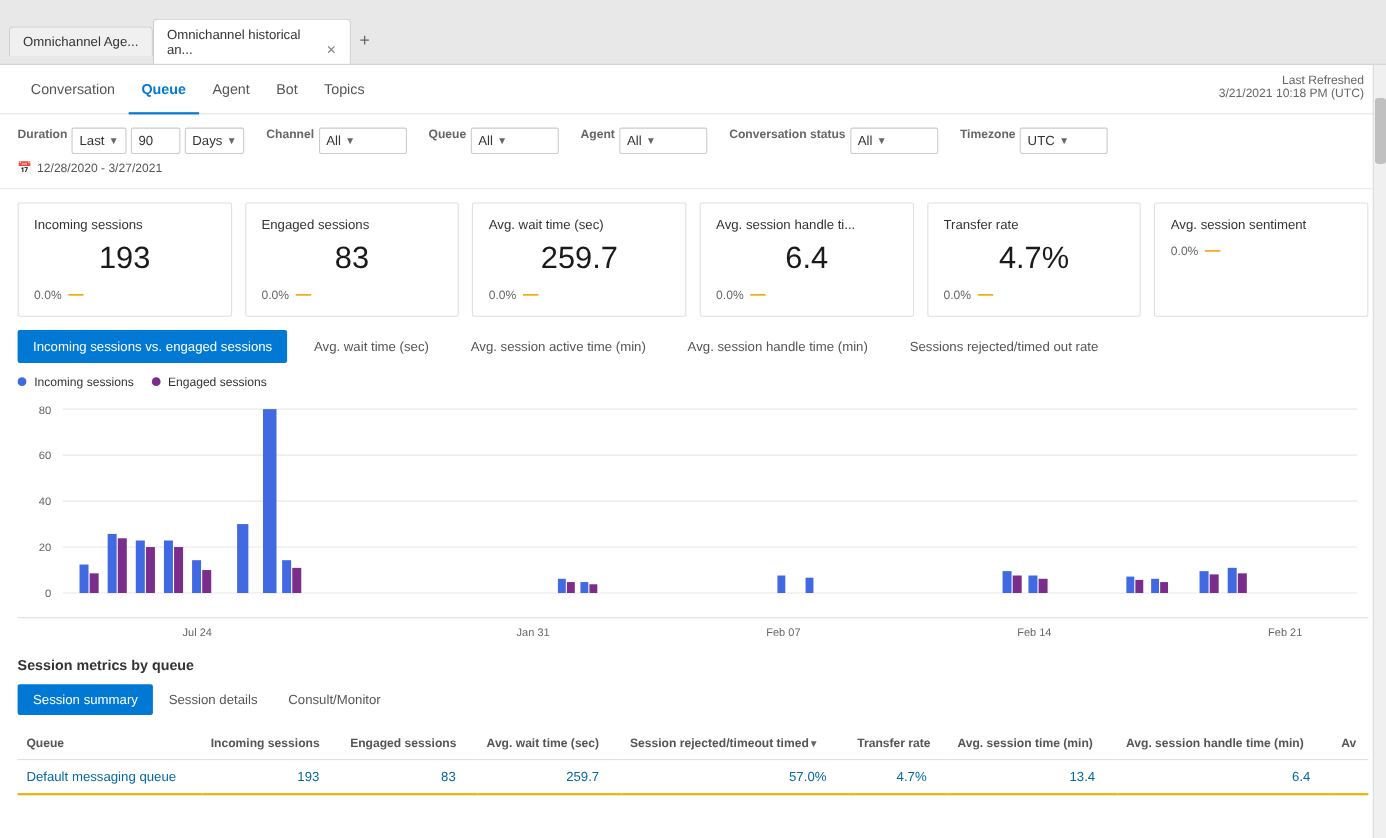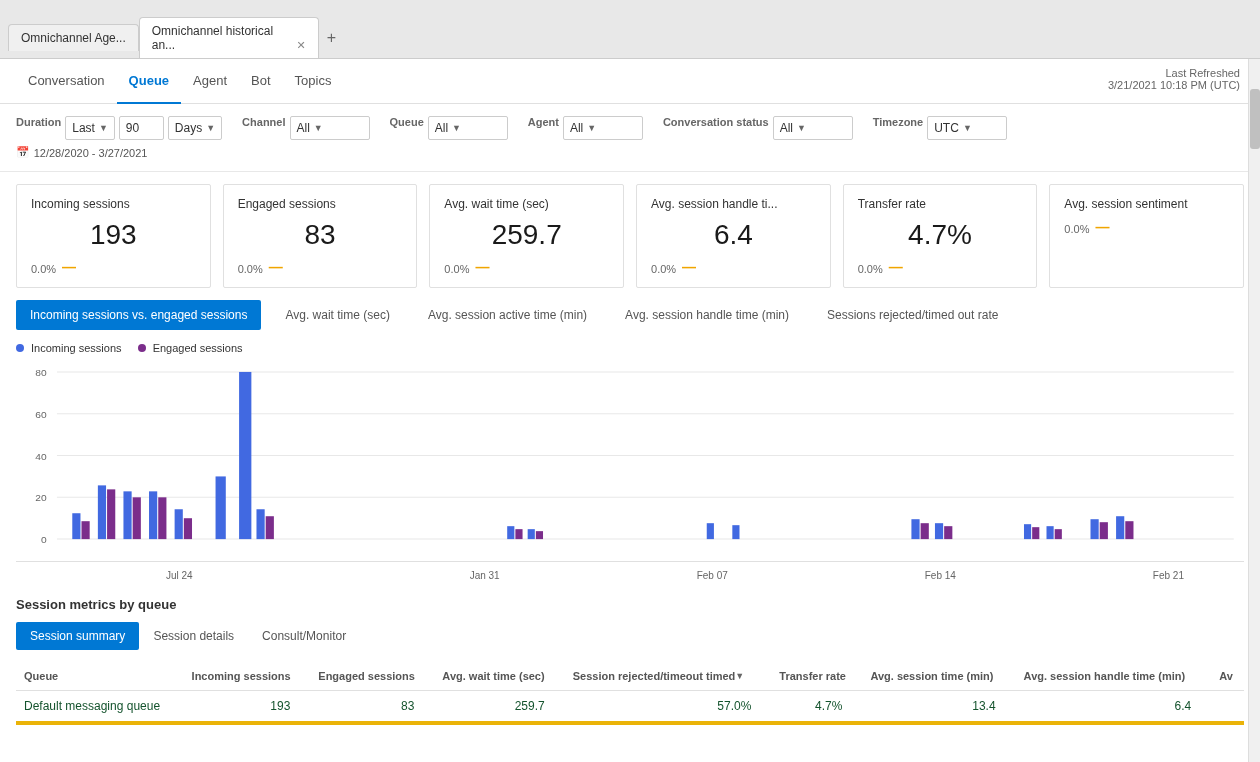--- a/index.html
+++ b/index.html
@@ -61,21 +61,21 @@
     .chart-labels { display: flex; justify-content: space-between; padding: 4px 0; font-size: 10px; color: #666; }
 
     
     .table-section { padding: 12px 16px; }
     .table-title { font-size: 13px; font-weight: 600; margin-bottom: 10px; color: #333; }
     .table-tabs { display: flex; gap: 0; margin-bottom: 12px; }
     .table-tab { padding: 7px 14px; font-size: 12px; cursor: pointer; color: #555; border: none; background: none; }
     .table-tab.active { background: #0078d4; color: #fff; border-radius: 2px; }
     .data-table { width: 100%; border-collapse: collapse; font-size: 12px; }
     .data-table th { text-align: left; padding: 8px 8px; color: #555; font-weight: 600; border-bottom: 1px solid #e0e0e0; font-size: 11px; }
-    .data-table td { padding: 8px 8px; color: #14532d; border-bottom: 4px solid #eab308; }
+    .data-table td { padding: 8px 8px; color: #0369a1; border-bottom: 2px solid #eab308; }
     .data-table td.num { text-align: right; padding-right: 20px; }
     .sort-arrow { color: #666; font-size: 9px; }
     .th-with-sort { display: flex; align-items: center; font-size: 11px; }
   </style>
 </head>
 <body>
 
 <div class="browser-tabs">
   <div class="browser-tab">
     <span>Omnichannel Age...</span>

